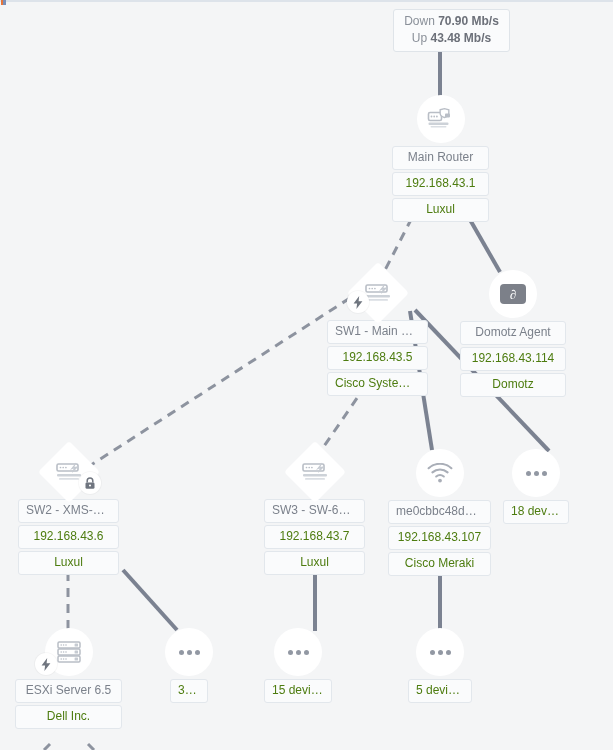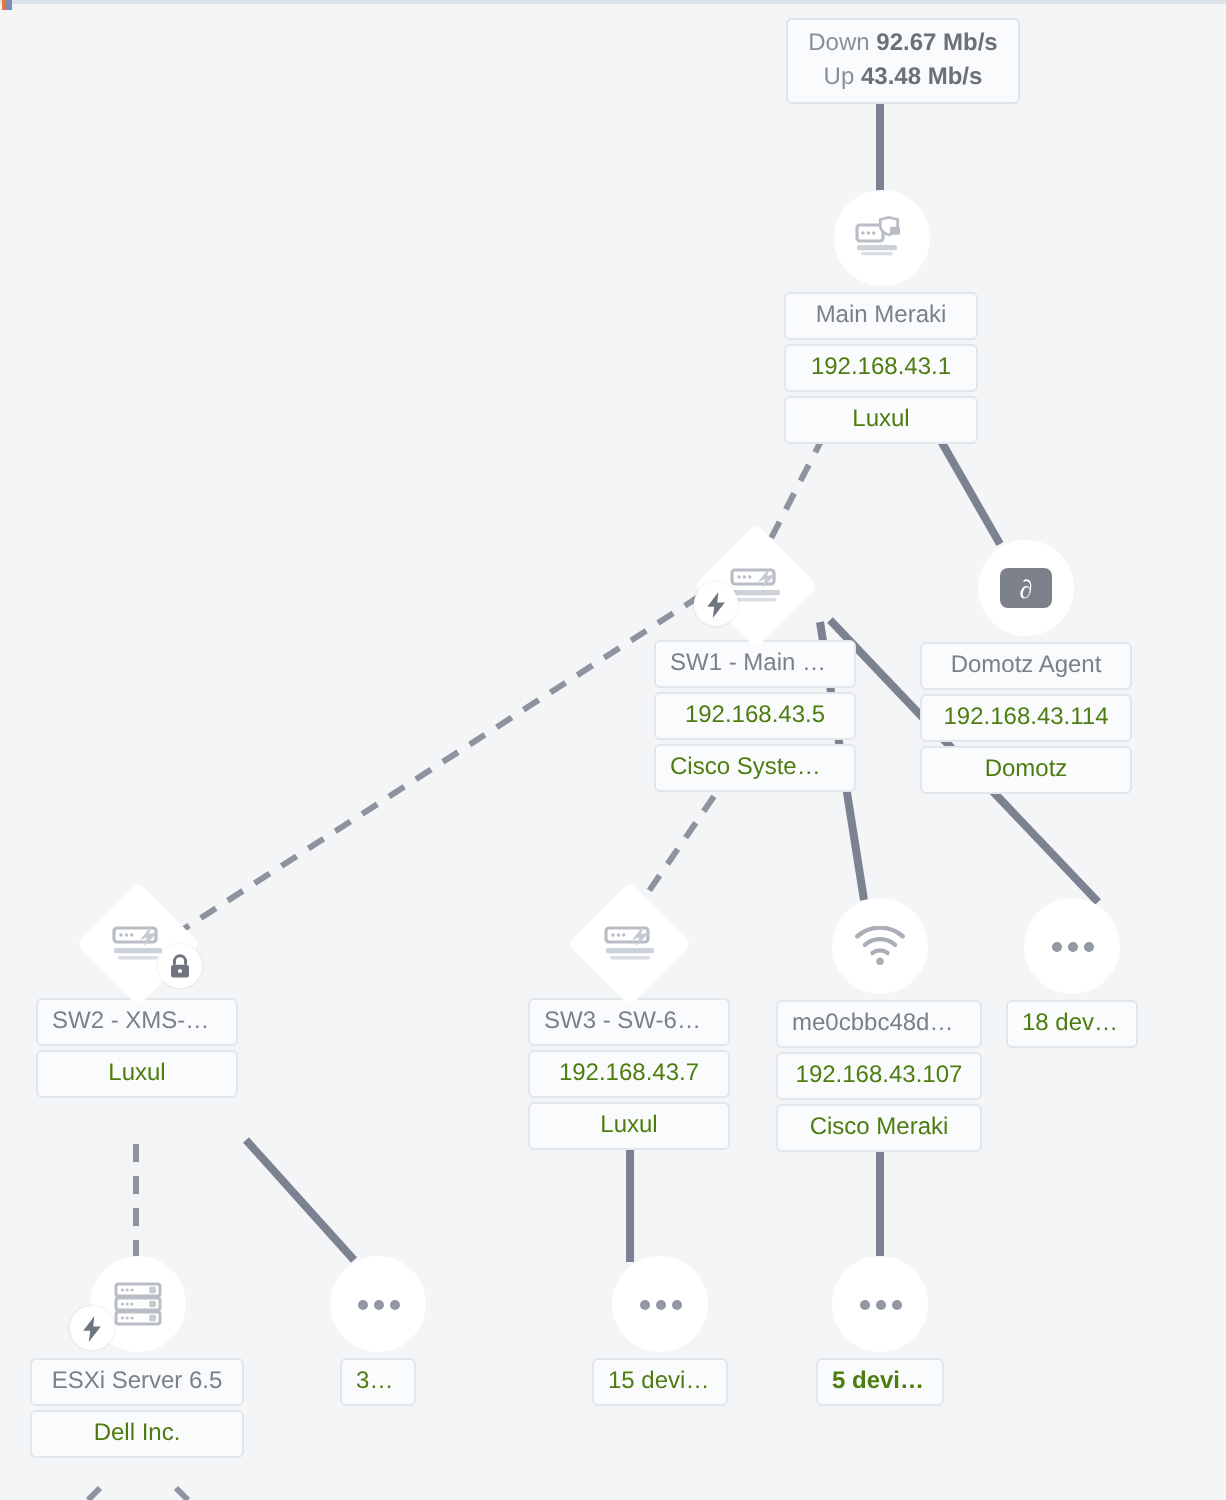--- a/index.html
+++ b/index.html
@@ -202,21 +202,21 @@
     <g fill="none" stroke="#8d939f" stroke-width="3" stroke-linecap="butt">
 
       <path d="M50,744 L44,750"></path>
       <path d="M88,744 L94,750"></path>
     </g>
   </svg>
 
   <div class="speedbox" style="left:393px; top:9px; width:95px;">
     <div>
       <span>Down</span>
-      <b>92.67 Mb/s</b>
+      <b>70.90 Mb/s</b>
     </div>
     <div>
       <span>Up</span>
       <b>43.48 Mb/s</b>
     </div>
   </div>
 
   <div class="node" style="left:392px; top:95px; width:97px;">
     <div class="glyph-wrap">
       <div class="glyph-circle">
@@ -226,21 +226,21 @@
           <circle cx="7.2" cy="9.5" r="0.9" fill="#b9bec6"></circle>
           <circle cx="9.9" cy="9.5" r="0.9" fill="#b9bec6"></circle>
           <path d="M14 2.5 L21 0.8 L28 2.5 L28 8 C28 11.5 24.6 13.8 21 15 C17.4 13.8 14 11.5 14 8 Z" transform="translate(-0.5,1.2) scale(0.62) translate(8,0)" fill="#ffffff" stroke="#b9bec6" stroke-width="2.2"></path>
           <rect x="18" y="6.4" width="5" height="4" rx="0.8" fill="#b9bec6"></rect>
           <rect x="1.5" y="15.5" width="20" height="2.6" rx="1" fill="#cdd2d8"></rect>
           <rect x="3.5" y="19" width="16" height="1.6" rx="0.8" fill="#dadee3"></rect>
         </svg>
       </div>
     </div>
     <div class="labels" style="width:97px;">
-      <div class="lbl primary w-fixed">Main Meraki</div>
+      <div class="lbl primary w-fixed">Main Router</div>
       <div class="lbl w-fixed">192.168.43.1</div>
       <div class="lbl w-fixed">Luxul</div>
     </div>
   </div>
 
   <div class="node" style="left:460px; top:270px; width:106px;">
     <div class="glyph-wrap">
       <div class="glyph-circle">
         <div class="domotz-logo">∂</div>
       </div>
@@ -298,20 +298,21 @@
       <div class="badge badge-lock">
         <svg class="ic" width="12" height="13" viewBox="0 0 12 13">
           <path d="M3.2 5.4 V3.7 a2.8 2.8 0 0 1 5.6 0 V5.4" fill="none" stroke="#6f757f" stroke-width="1.5"></path>
           <rect x="1.5" y="5.4" width="9" height="6.4" rx="1.4" fill="#6f757f"></rect>
           <circle cx="6" cy="8.5" r="1.05" fill="#ffffff"></circle>
         </svg>
       </div>
     </div>
     <div class="labels" style="width:101px; margin-top:5px;">
       <div class="lbl primary w-fixed">SW2 - XMS-2624P</div>
+      <div class="lbl w-fixed">192.168.43.6</div>
       <div class="lbl w-fixed">Luxul</div>
     </div>
   </div>
 
   <div class="node" style="left:264px; top:450px; width:101px;">
     <div class="glyph-wrap">
       <div class="glyph-diamond">
         <div class="inner">
           <svg class="ic" width="28" height="22" viewBox="0 0 28 22">
             <rect x="2" y="3" width="21" height="7" rx="1.5" fill="none" stroke="#b9bec6" stroke-width="1.6"></rect>
@@ -406,36 +407,36 @@
             <i></i>
             <i></i>
           </div>
       </div>
     </div>
     <div class="labels" style="width:38px;">
       <div class="lbl w-fixed">3 devices</div>
     </div>
   </div>
 
-  <div class="node" style="left:296px; top:628px; width:68px;">
+  <div class="node" style="left:264px; top:628px; width:68px;">
     <div class="glyph-wrap">
       <div class="glyph-circle">
         <div class="dots">
             <i></i>
             <i></i>
             <i></i>
           </div>
       </div>
     </div>
     <div class="labels" style="width:68px;">
       <div class="lbl w-fixed">15 devices</div>
     </div>
   </div>
 
-  <div class="node" style="left:408px; top:628px; width:64px;font-weight:bold;">
+  <div class="node" style="left:408px; top:628px; width:64px;">
     <div class="glyph-wrap">
       <div class="glyph-circle">
         <div class="dots">
             <i></i>
             <i></i>
             <i></i>
           </div>
       </div>
     </div>
     <div class="labels" style="width:64px;">

